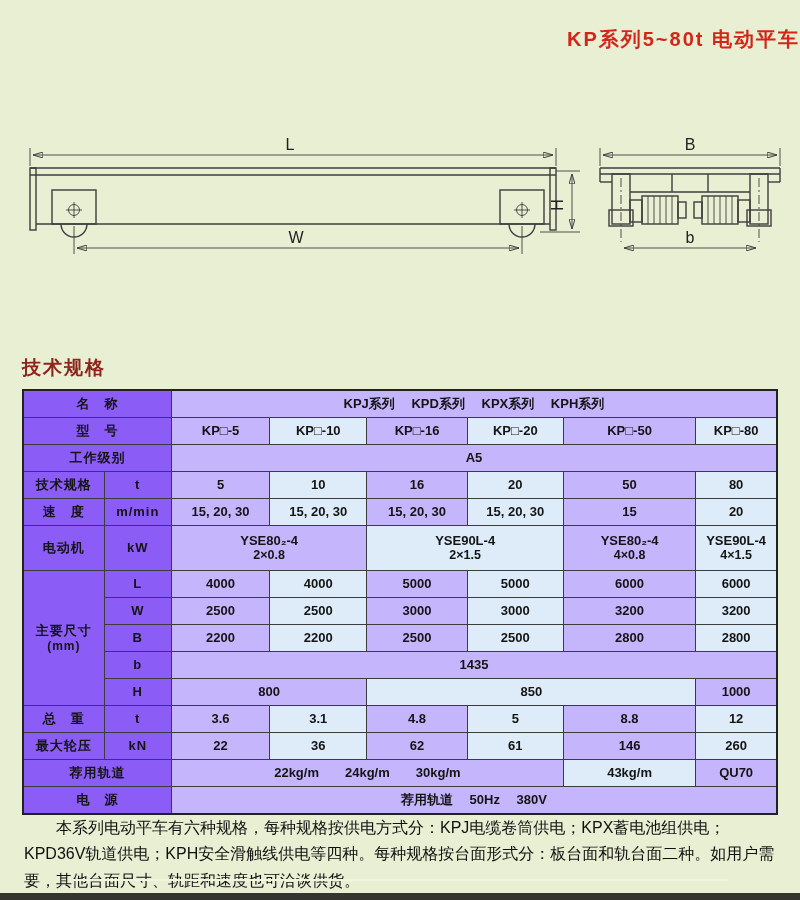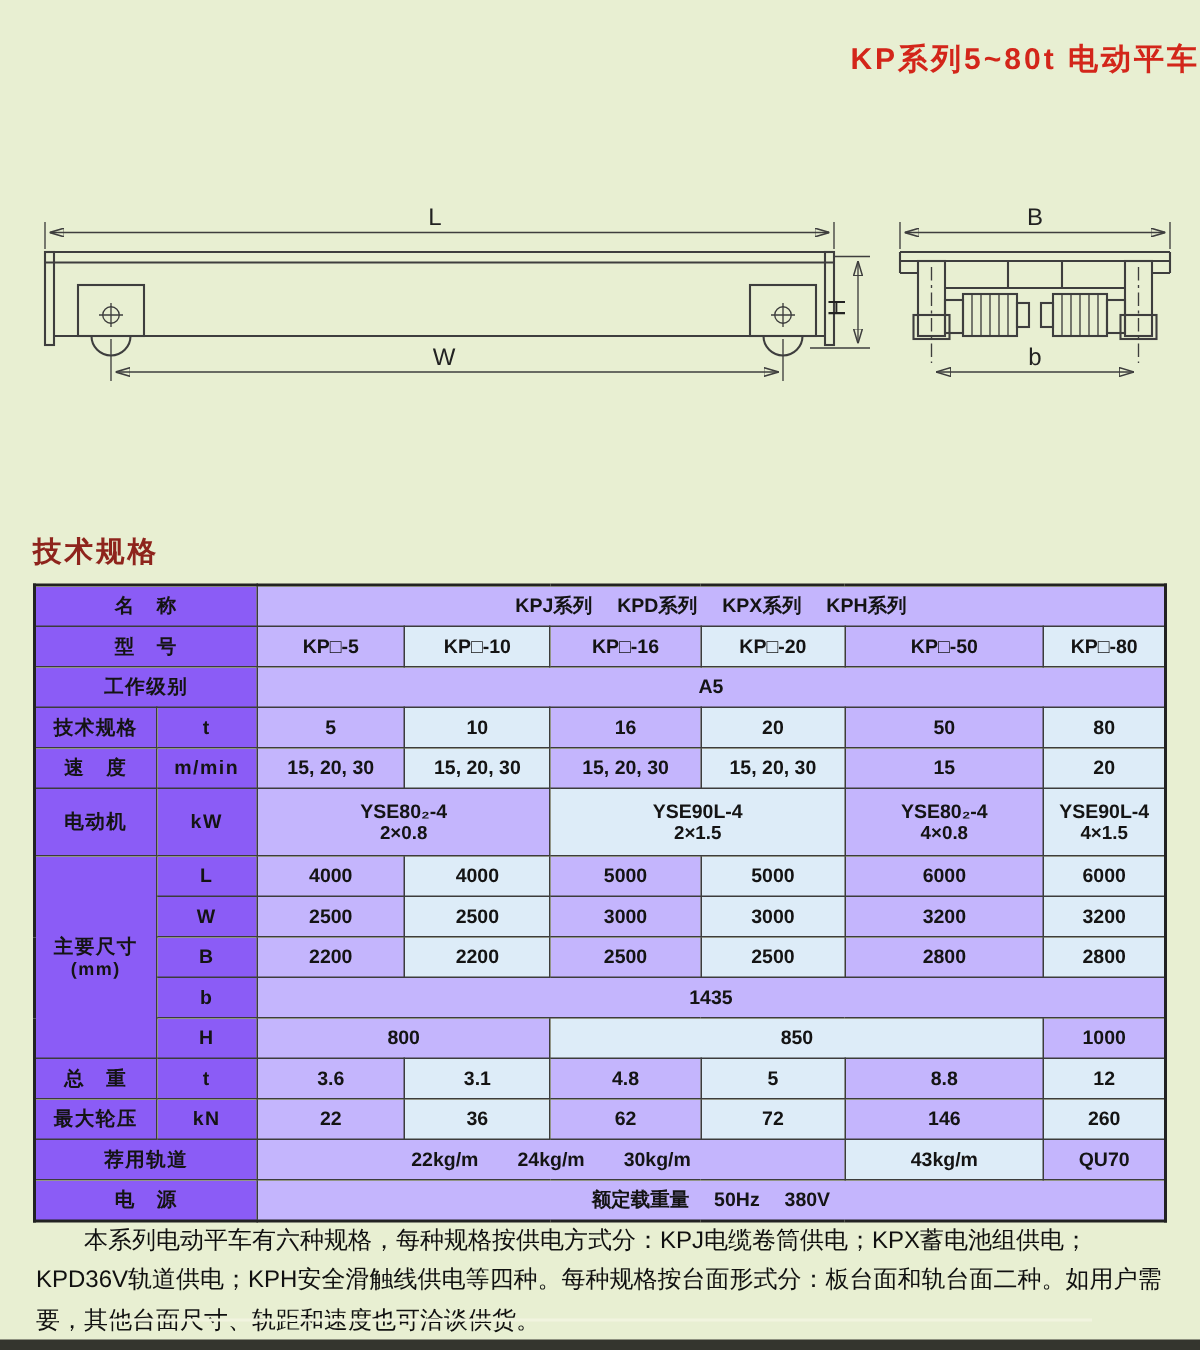--- a/index.html
+++ b/index.html
@@ -278,33 +278,33 @@
       <td class="b">5</td>
       <td class="g">8.8</td>
       <td class="b">12</td>
     </tr>
     <tr>
       <td class="lbl">最大轮压</td>
       <td class="unit">kN</td>
       <td class="g">22</td>
       <td class="b">36</td>
       <td class="g">62</td>
-      <td class="b">72</td>
+      <td class="b">61</td>
       <td class="g">146</td>
       <td class="b">260</td>
     </tr>
     <tr>
       <td class="lbl" colspan="2">荐用轨道</td>
       <td class="g pre" colspan="4">22kg/m　　24kg/m　　30kg/m</td>
       <td class="b">43kg/m</td>
       <td class="g">QU70</td>
     </tr>
     <tr>
       <td class="lbl" colspan="2">电　源</td>
-      <td class="g pre" colspan="6">额定载重量　 50Hz　 380V</td>
+      <td class="g pre" colspan="6">荐用轨道　 50Hz　 380V</td>
     </tr>
   </tbody>
 </table>
 
 <div class="footer-note">
   <p>本系列电动平车有六种规格，每种规格按供电方式分：KPJ电缆卷筒供电；KPX蓄电池组供电；KPD36V轨道供电；KPH安全滑触线供电等四种。每种规格按台面形式分：板台面和轨台面二种。如用户需要，其他台面尺寸、轨距和速度也可洽谈供货。</p>
 </div>
 
 <div class="footer-rule"></div>
 <div class="bottom-bar"></div>

